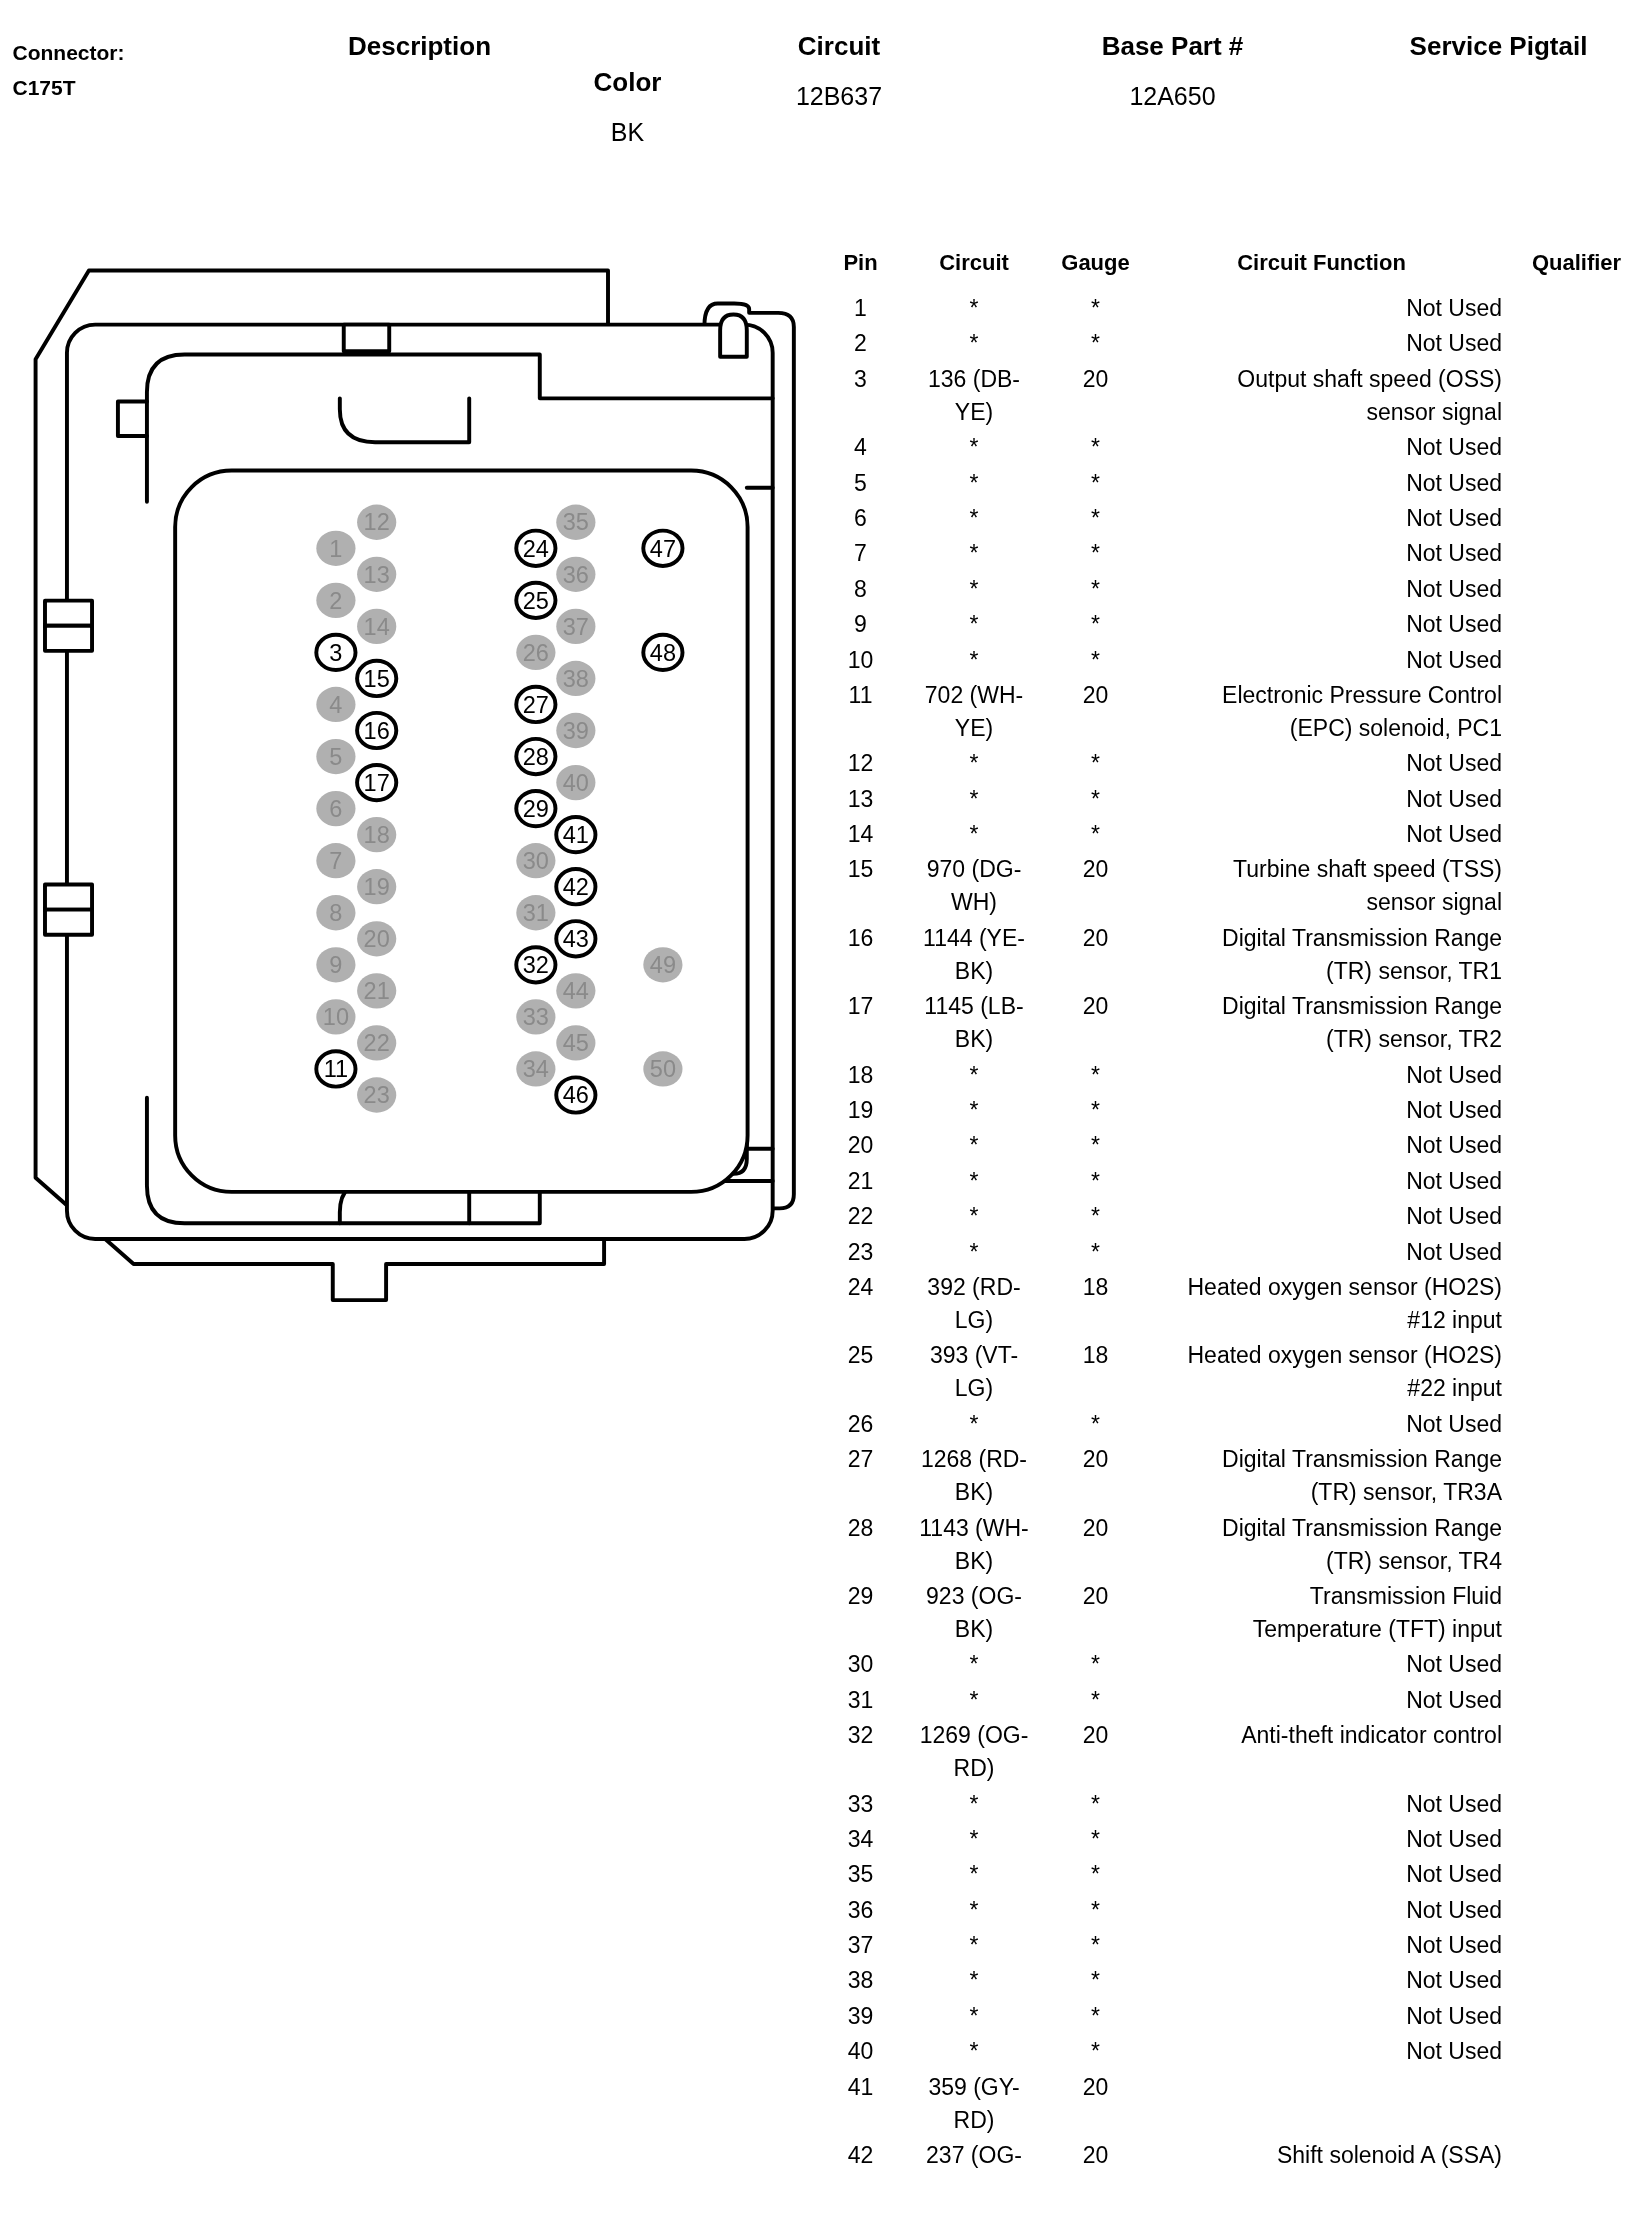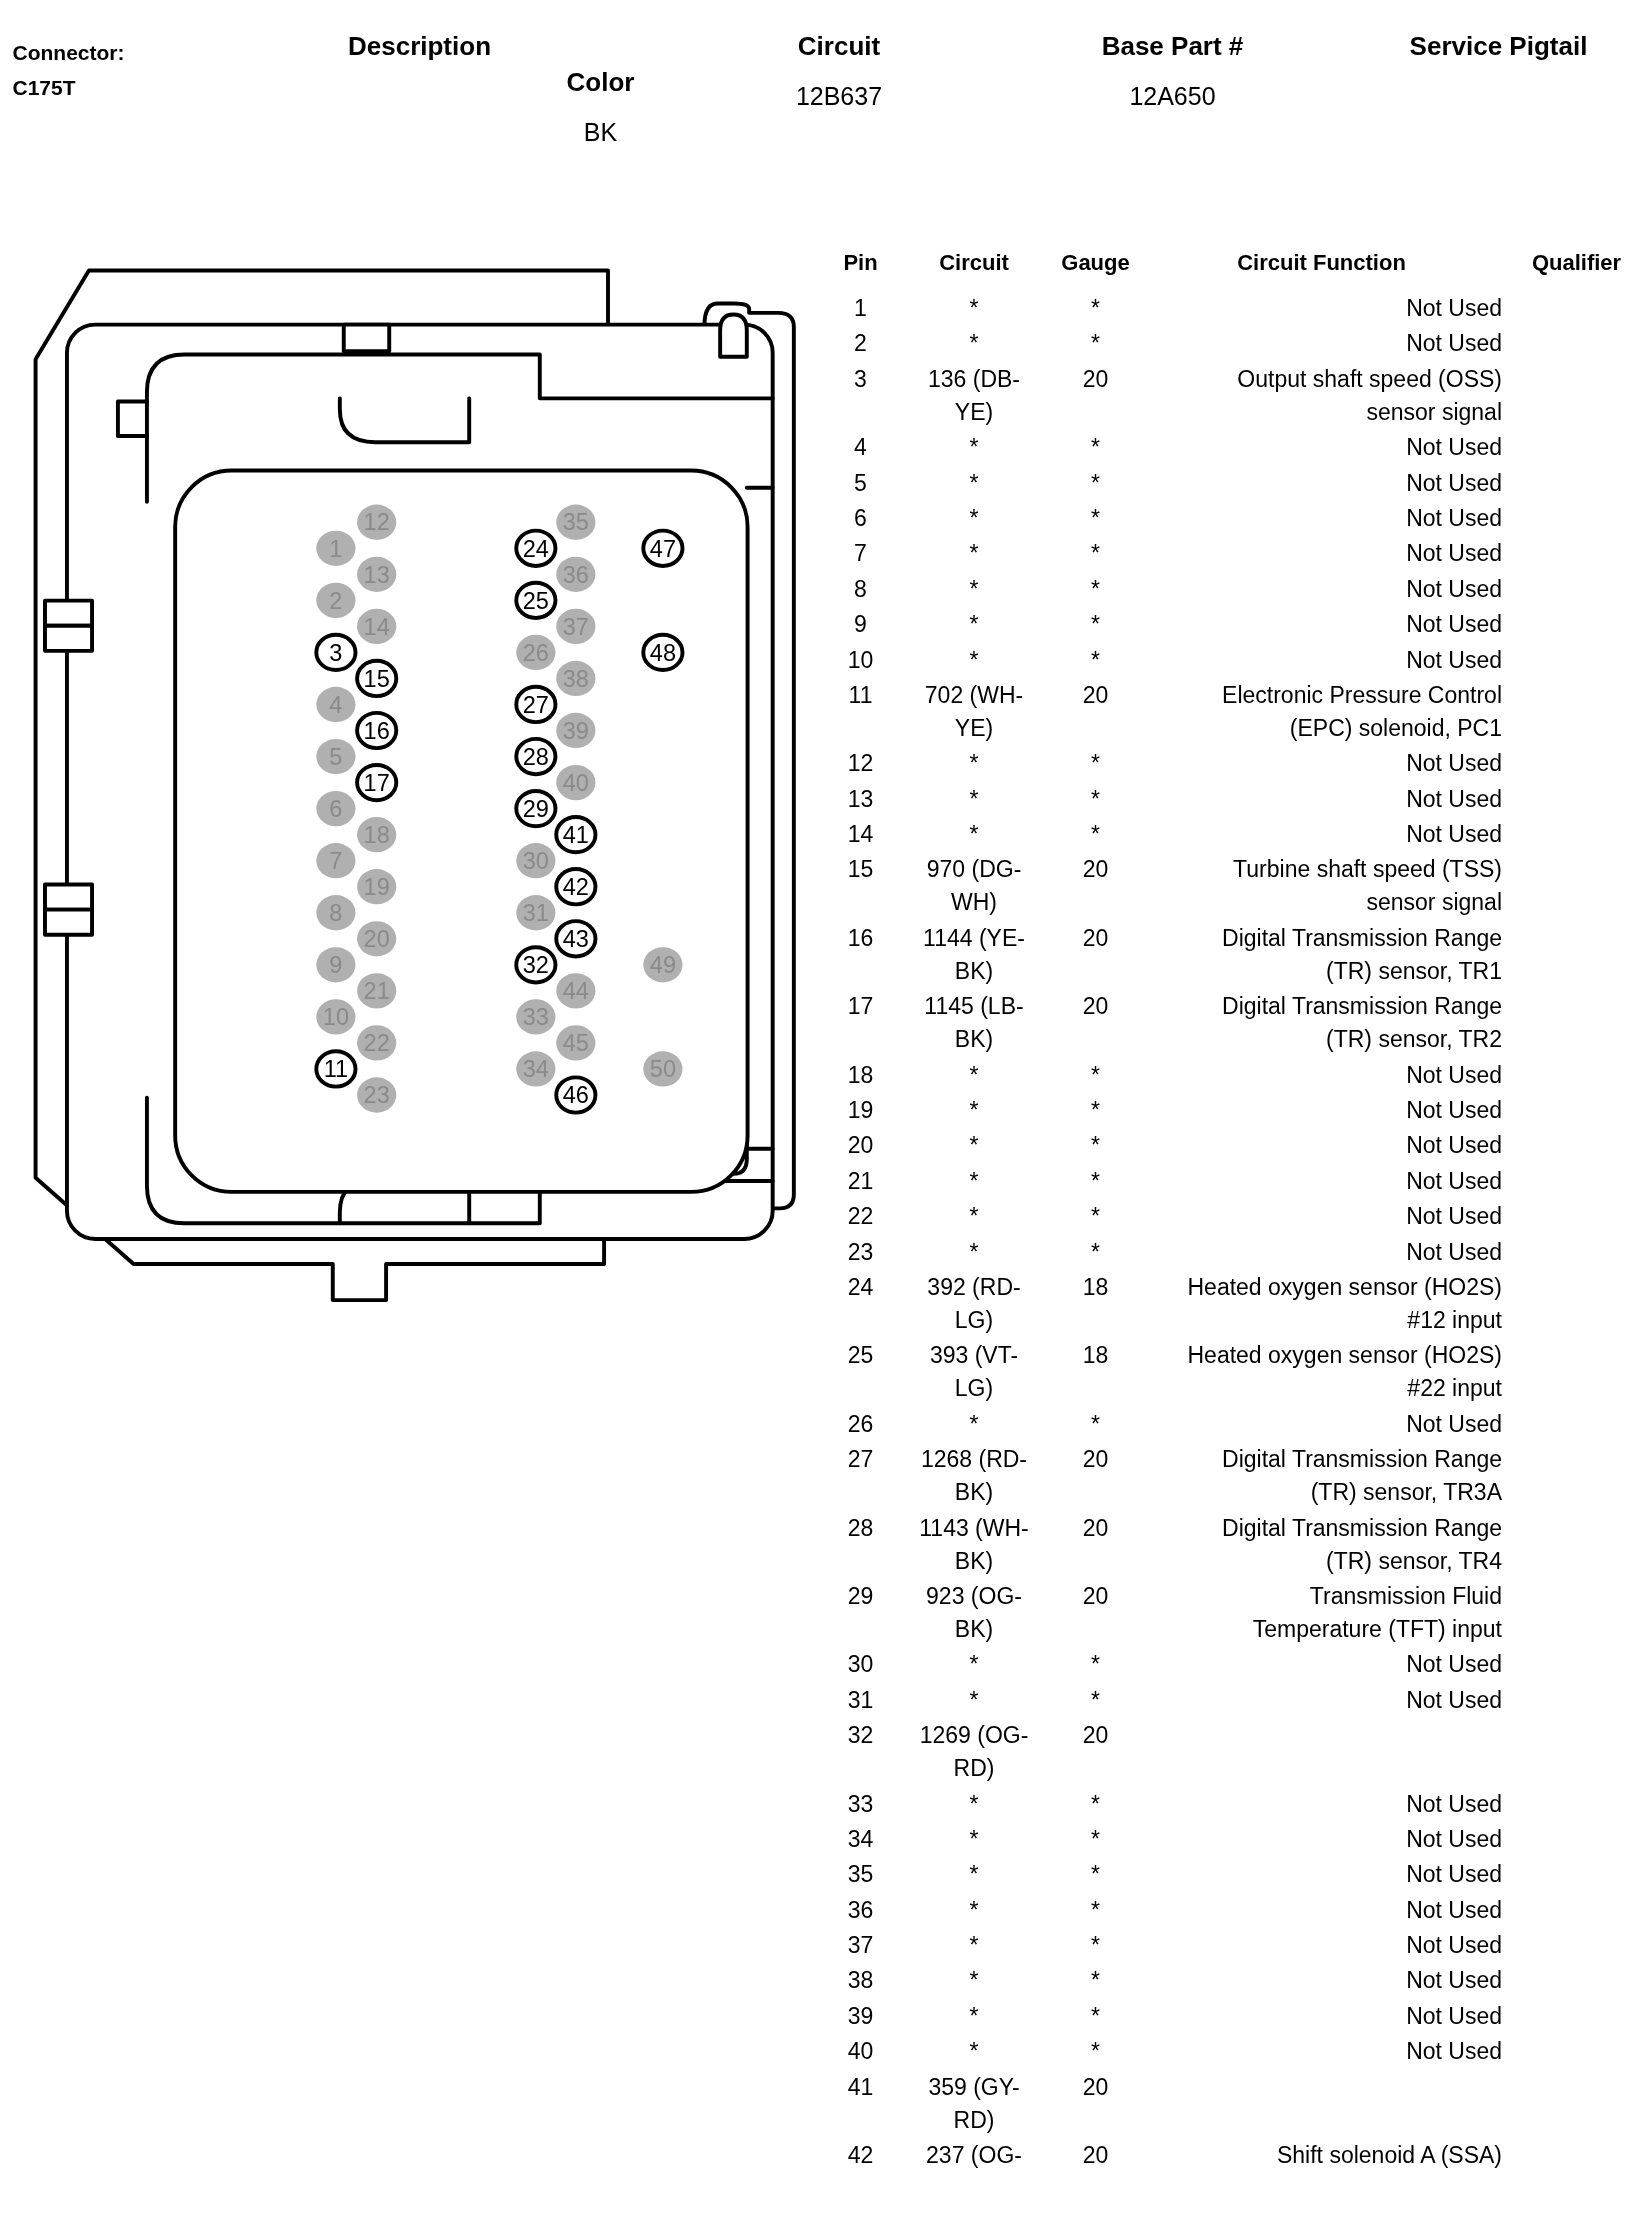--- a/index.html
+++ b/index.html
@@ -6,21 +6,21 @@
   body{
     width:1652px;height:2216px;position:relative;background:#ffffff;
     font-family:"Liberation Sans",sans-serif;color:#000;overflow:hidden;
   }
   
   .connector-block{position:absolute;left:12.5px;top:35px;font-size:21px;font-weight:bold;line-height:35px;white-space:pre-line;}
   .hdr-field{position:absolute;text-align:center;margin-top:16px;}
   .hdr-label{font-weight:bold;font-size:26px;line-height:28px;}
   .hdr-value{font-size:25px;line-height:35px;white-space:pre-line;margin-top:19px;}
   .f-desc{left:290px;top:15.7px;width:259px;}
-  .f-color{left:522px;top:52px;width:157px;}
+  .f-color{left:549px;top:52px;width:157px;}
   .f-harness{left:737px;top:15.7px;width:204px;}
   .f-basepart{left:1043px;top:15.7px;width:259px;}
   .f-pigtail{left:1365px;top:15.7px;width:267px;}
   
   .pin-table{position:absolute;left:823px;top:246px;width:828px;}
   .trow{display:grid;grid-template-columns:75px 152px 91px 361px 149px;margin-bottom:2.4px;}
   .thead{font-weight:bold;font-size:22px;line-height:33px;margin-bottom:13px;}
   .thead > div{text-align:center;}
   .cell{font-size:23px;line-height:33px;}
   .c-pin{text-align:center;}
@@ -471,20 +471,21 @@
     <div class="cell c-gauge">*</div>
     <div class="cell c-fn">Not Used</div>
     <div class="cell c-qual"></div>
   </div>
 
   <div class="trow">
     <div class="cell c-pin">32</div>
     <div class="cell c-circuit">1269 (OG-
 RD)</div>
     <div class="cell c-gauge">20</div>
+    <div class="cell c-fn">Anti-theft indicator control</div>
     <div class="cell c-qual"></div>
   </div>
 
   <div class="trow">
     <div class="cell c-pin">33</div>
     <div class="cell c-circuit">*</div>
     <div class="cell c-gauge">*</div>
     <div class="cell c-fn">Not Used</div>
     <div class="cell c-qual"></div>
   </div>

